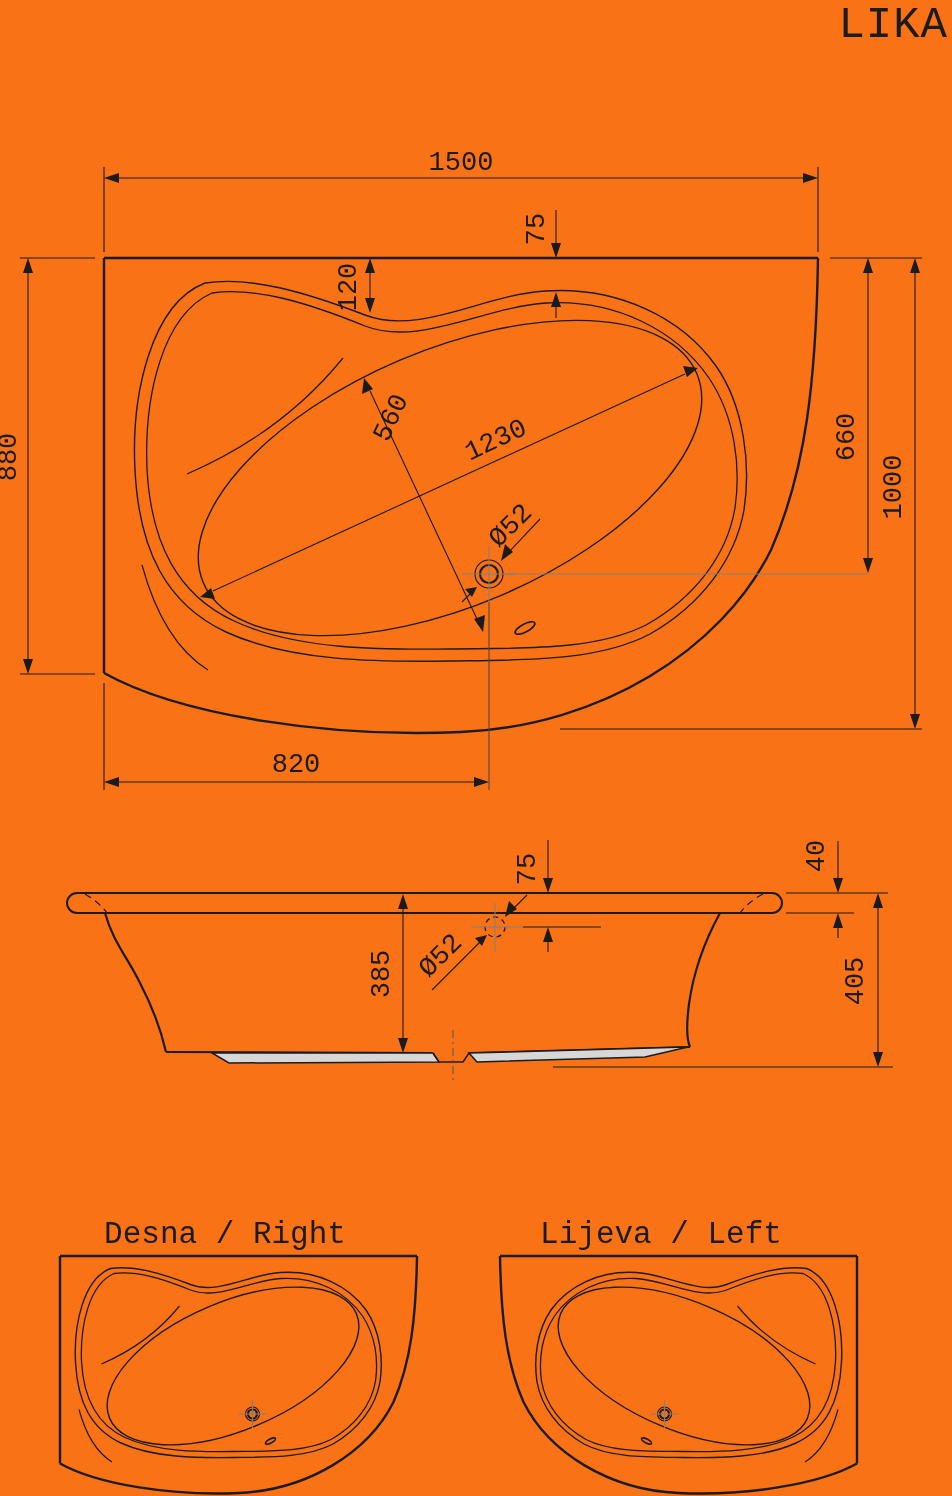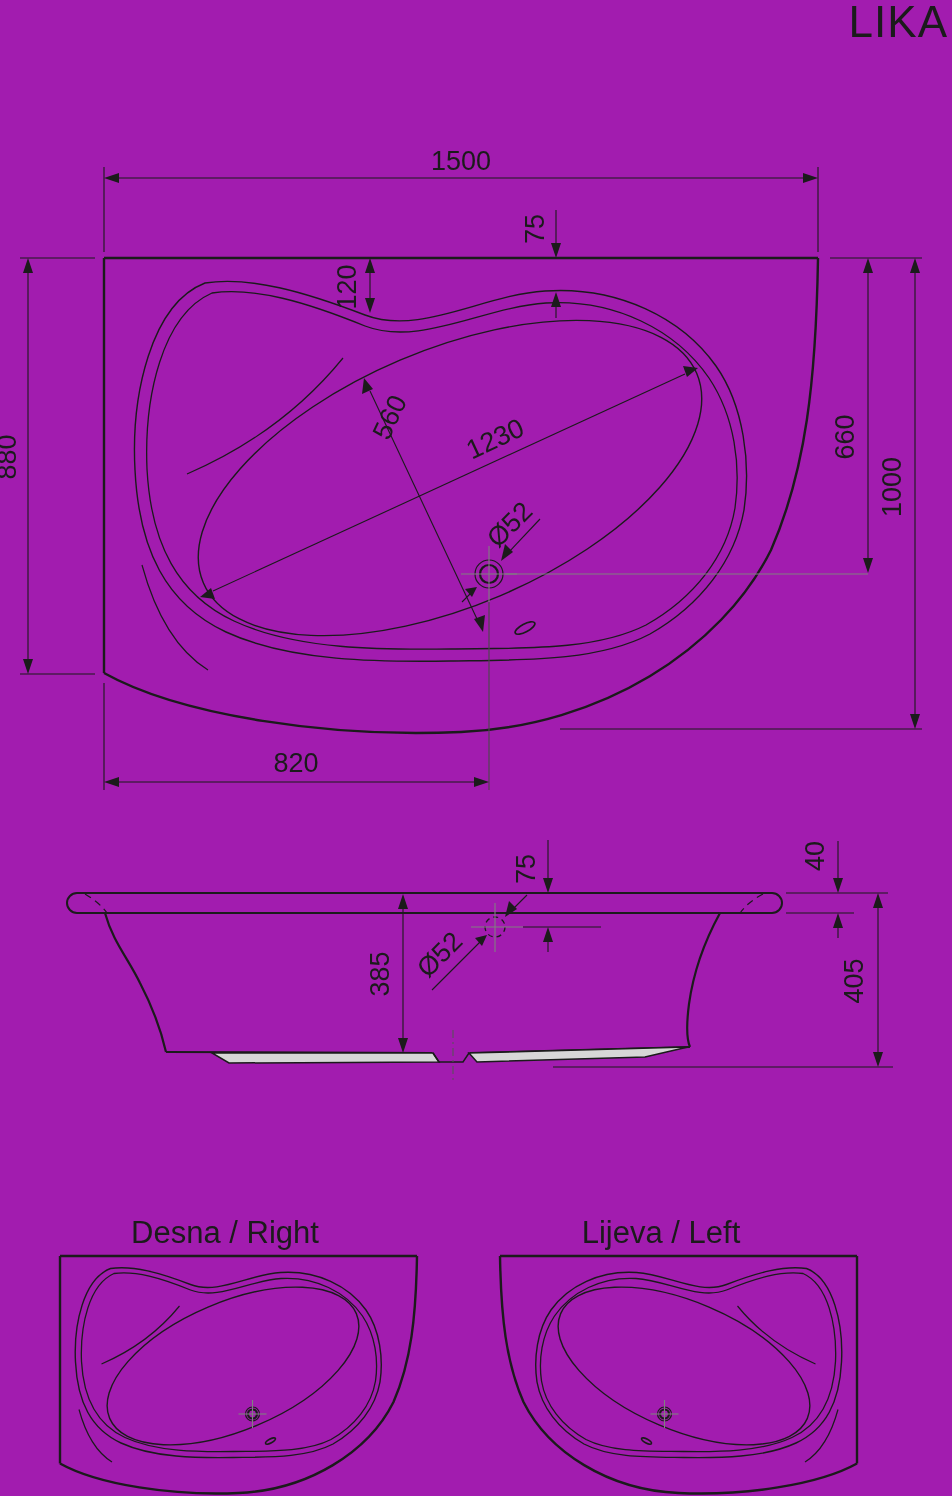--- a/index.html
+++ b/index.html
@@ -1,17 +1,17 @@
 <!DOCTYPE html>
 <html><head>
 <meta charset="utf-8">
 <style>
   html,body{margin:0;padding:0;background:#fff;}
-  .page{position:relative;width:952px;height:1496px;background:#a21caf;overflow:hidden;
-        font-family:Liberation Sans, sans-serif;}
+  .page{position:relative;width:952px;height:1496px;background:#f97316;overflow:hidden;
+        font-family:Liberation Mono, monospace;}
   svg text{fill:#1b1b1b;}
   .dim-label{font-size:27px;}
   .var-label{font-size:31px;}
   .title-label{font-size:44px;letter-spacing:1px;}
 </style>
 </head>
 <body>
 
 <div class="page">
 <svg width="952" height="1496" viewBox="0 0 952 1496" xmlns="http://www.w3.org/2000/svg" xmlns:xlink="http://www.w3.org/1999/xlink">

